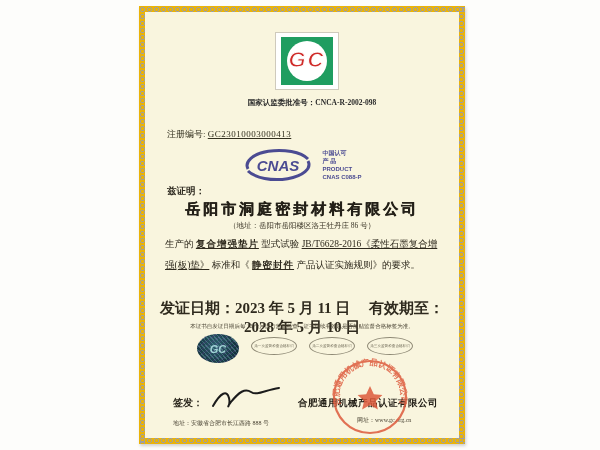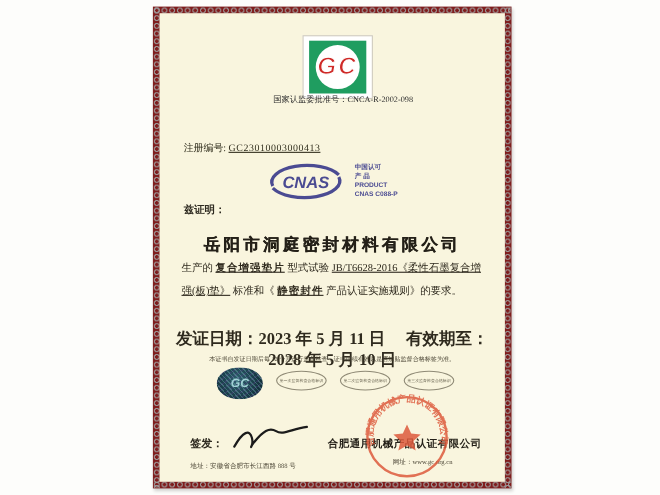--- a/index.html
+++ b/index.html
@@ -3,21 +3,21 @@
 <meta charset="utf-8">
 <style>
   html,body{margin:0;padding:0;}
   body{
     width:600px;height:450px;position:relative;overflow:hidden;
     background:#fdfdfb;
     font-family:"Liberation Serif","DejaVu Serif",serif;
   }
   .cert{
     position:absolute;left:139px;top:6px;width:326px;height:438px;
-    background:#7f1d1d;
+    background:#eab308;
     box-shadow:1px 2px 3px rgba(0,0,0,.18);
   }
   
   .lace{position:absolute;background-repeat:repeat;}
   .lace.h{left:0;right:0;height:7px;
     background-image:radial-gradient(circle at 3.5px 3.5px, rgba(255,255,255,0) 1.4px, #9f9f9f 1.6px, #9f9f9f 2.5px, rgba(255,255,255,0) 2.7px);
     background-size:7px 7px;background-repeat:repeat-x;}
   .lace.v{top:0;bottom:0;width:7px;
     background-image:radial-gradient(circle at 3.5px 3.5px, rgba(255,255,255,0) 1.4px, #9f9f9f 1.6px, #9f9f9f 2.5px, rgba(255,255,255,0) 2.7px);
     background-size:7px 7px;background-repeat:repeat-y;}
@@ -38,31 +38,31 @@
   .gc-logo .circ{
     position:absolute;left:50%;top:50%;width:40px;height:40px;margin:-20px 0 0 -20px;
     background:#ffffff;border-radius:50%;
   }
   .gc-logo .gc-txt{
     position:absolute;left:0;right:0;top:14px;text-align:center;
     font-family:"Liberation Sans",sans-serif;
     font-weight:bold;font-style:italic;font-size:22px;letter-spacing:2px;
     color:#cf2a28;-webkit-text-stroke:1px #ffffff;text-shadow:1px 1px 0 #fff,-1px -1px 0 #fff;
   }
-  .approval{top:74px;font-size:7.5px;font-weight:normal;color:#2c2c2c;padding-left:20px;}
+  .approval{top:86px;font-size:7.5px;font-weight:bold;color:#2c2c2c;padding-left:20px;}
   .title{top:96px;font-size:20px;font-weight:bold;letter-spacing:11px;color:#262626;text-indent:11px;}
   .reg{position:absolute;left:22px;top:116px;font-size:9px;color:#33301f;}
   .reg .val{text-decoration:underline;letter-spacing:.5px;}
   
   .cnas-wrap{position:absolute;left:0;right:0;top:130px;height:46px;display:flex;justify-content:center;gap:8px;align-items:center;}
   .cnas-logo{width:72px;height:36px;}
   .cnas-side{font-family:"Liberation Sans",sans-serif;font-size:6px;line-height:8px;color:#4b4b92;text-align:left;font-weight:bold;}
   .certify{position:absolute;left:22px;top:173px;font-size:9.5px;font-weight:bold;color:#2e2a20;}
   .company{top:188px;font-size:15px;font-weight:bold;letter-spacing:3px;color:#242018;
-    font-family:"Liberation Serif","DejaVu Serif",serif;text-shadow:.4px 0 #242018;margin-top:13px;}
+    font-family:"Liberation Serif","DejaVu Serif",serif;text-shadow:.4px 0 #242018;}
   .addr{top:209px;font-size:7.5px;color:#3a3426;}
   .body-par{position:absolute;left:20px;right:18px;top:222px;font-size:9.5px;line-height:21px;color:#2f2a1e;text-align:left;}
   .u{text-decoration:underline;}
   .hand{font-weight:bold;letter-spacing:1px;}
   .mode{top:266px;font-size:9px;font-weight:bold;color:#2f2a1e;}
   .dates{top:287px;font-size:15px;font-weight:bold;color:#2f2a1e;}
   .fine{top:310px;font-size:6px;color:#4a4434;transform:scale(.92);}
   
   .holo{
     position:absolute;left:52px;top:322px;width:42px;height:29px;border-radius:50%;
@@ -119,20 +119,21 @@
       <div class="cnas-side">
         <div>中国认可</div>
         <div>产 品</div>
         <div>PRODUCT</div>
         <div>CNAS C088-P</div>
       </div>
     </div>
 
     <div class="certify">兹证明：</div>
     <div class="row company">岳阳市洞庭密封材料有限公司</div>
+    <div class="row addr">（地址：岳阳市岳阳楼区洛王牡丹庄 86 号）</div>
 
     <div class="body-par">
       <span>生产的</span>
       <span class="u hand">复合增强垫片</span>
       <span>型式试验</span>
       <span class="u">JB/T6628-2016《柔性石墨复合增强(板)垫》</span>
       <span>标准和《</span>
       <span class="u hand">静密封件</span>
       <span>产品认证实施规则》的要求。</span>
     </div>

